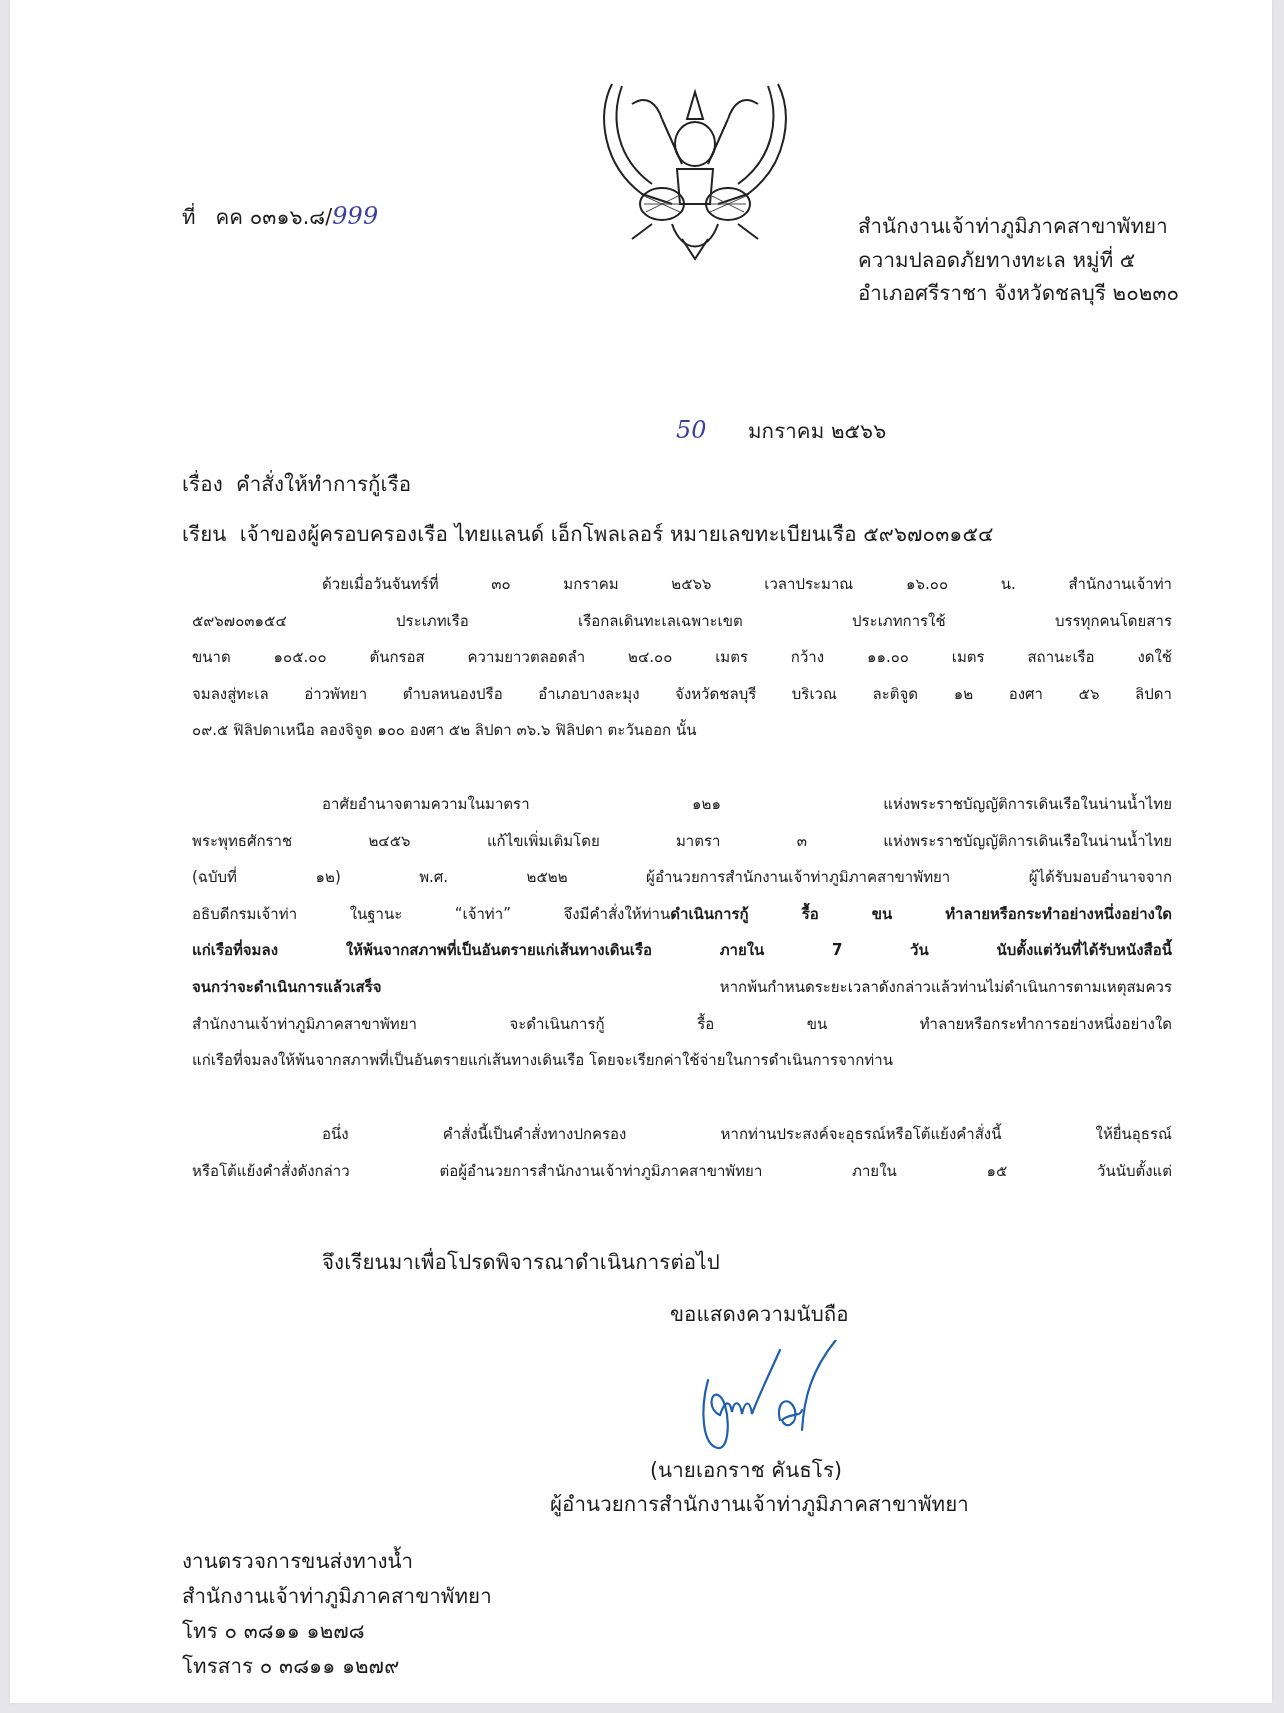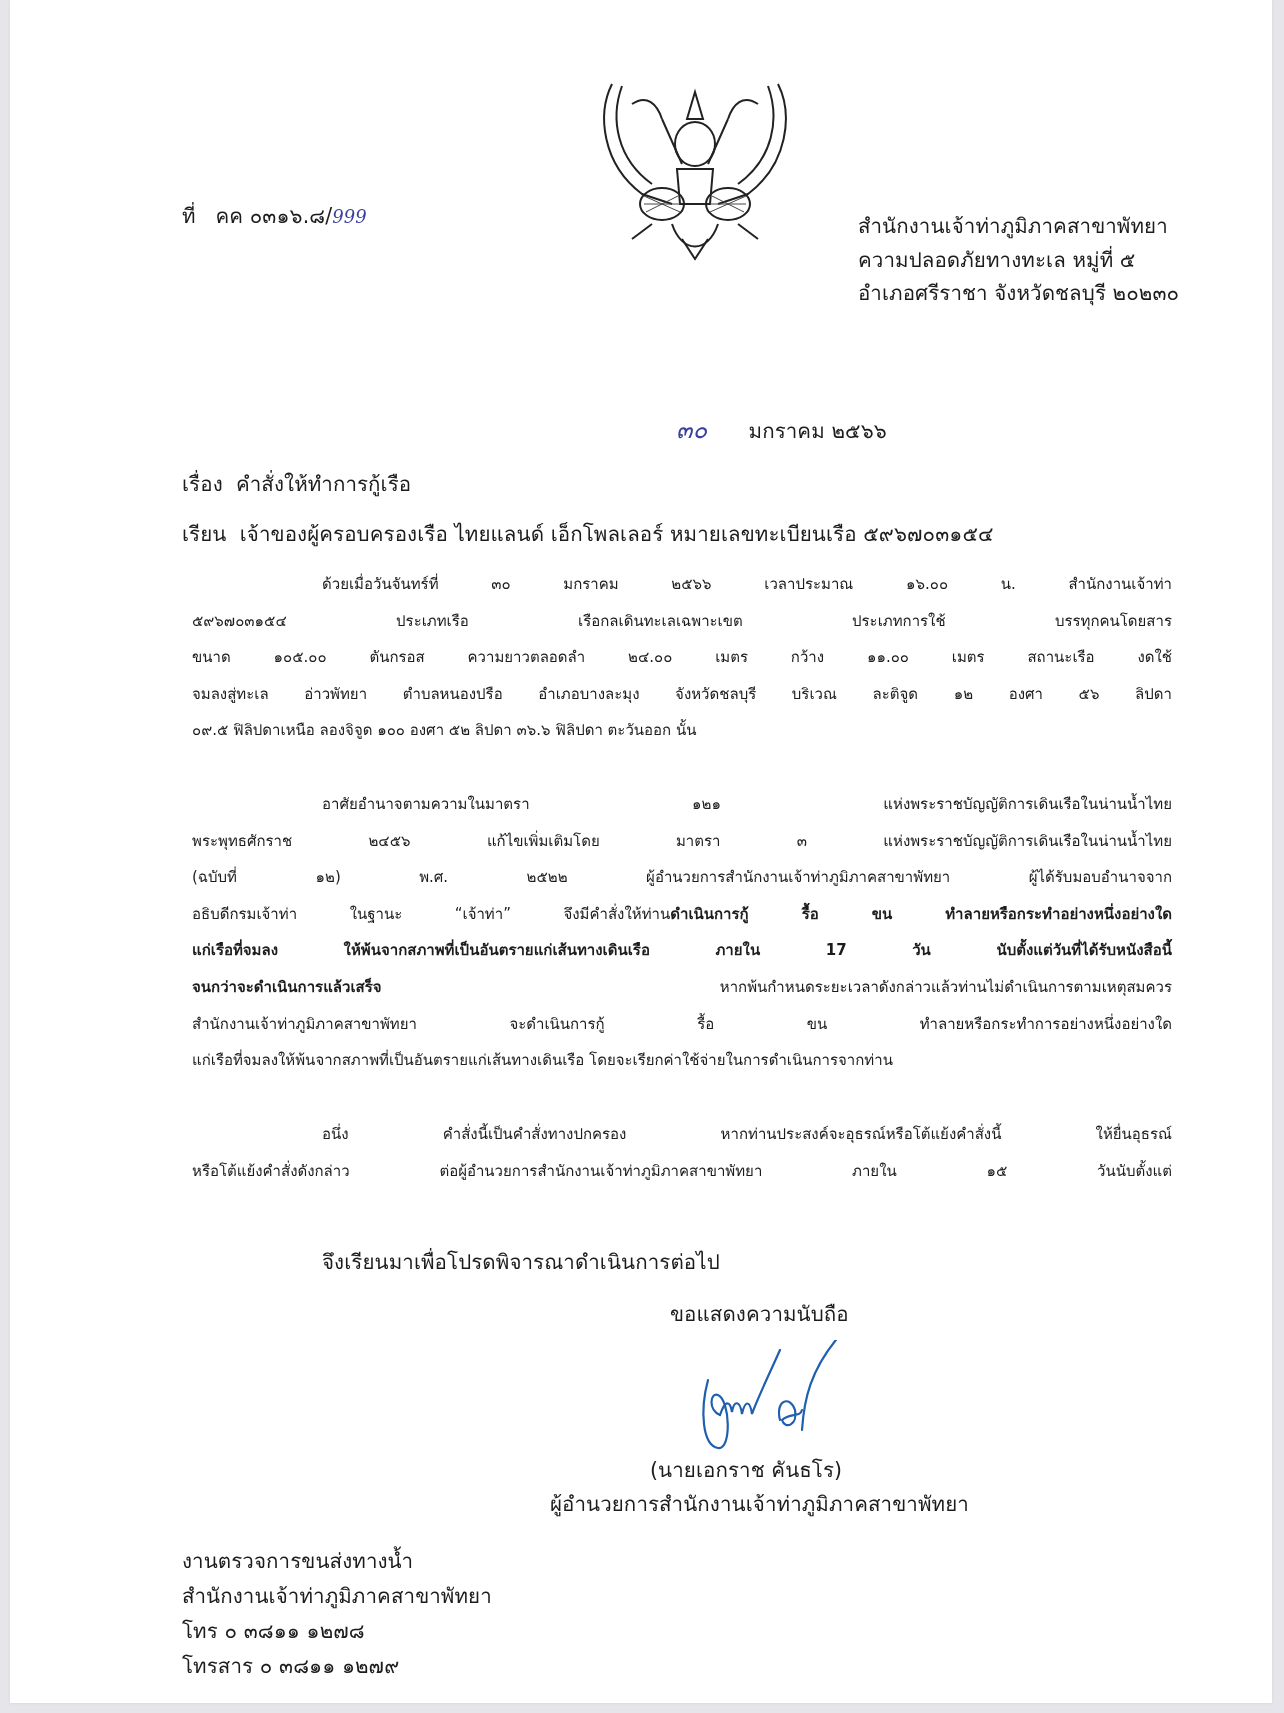--- a/index.html
+++ b/index.html
@@ -50,31 +50,31 @@
       <path d="M90 165 L103 185 L116 165"></path>
     </g>
     <g stroke="#444" stroke-width="1">
       <path d="M52 122 L88 138 M52 130 L88 130 M54 138 L86 122"></path>
       <path d="M118 138 L154 122 M118 130 L154 130 M120 122 L152 138"></path>
     </g>
   </svg>
 
   <div class="abs t" style="left:172px; top:198px;">
     <span>ที่</span>&nbsp;&nbsp;
-    <span>คค ๐๓๑๖.๘/</span><span class="hand" style="font-size:18px;margin-top:32px;">999</span>
+    <span>คค ๐๓๑๖.๘/</span><span class="hand" style="font-size:24px;margin-top:32px;">999</span>
   </div>
 
   <div class="abs t" style="left:848px; top:210px; line-height:33.5px;">
     <div>สำนักงานเจ้าท่าภูมิภาคสาขาพัทยา</div>
     <div>ความปลอดภัยทางทะเล หมู่ที่ ๕</div>
     <div>อำเภอศรีราชา จังหวัดชลบุรี ๒๐๒๓๐</div>
   </div>
 
   <div class="abs t" style="left:666px; top:412px;">
-    <span class="hand" style="font-size:24px;">๓๐</span>
+    <span class="hand" style="font-size:24px;">50</span>
     <span style="display:inline-block; width:28px;"></span>
     <span>มกราคม ๒๕๖๖</span>
   </div>
 
   <div class="abs t" style="left:172px; top:466px;">
     <span>เรื่อง</span>&nbsp;
     <span>คำสั่งให้ทำการกู้เรือ</span>
   </div>
 
   <div class="abs t" style="left:172px; top:516px;">
@@ -88,21 +88,21 @@
     <span class="line">ขนาด ๑๐๕.๐๐ ตันกรอส ความยาวตลอดลำ ๒๔.๐๐ เมตร กว้าง ๑๑.๐๐ เมตร สถานะเรือ งดใช้</span>
     <span class="line">จมลงสู่ทะเล อ่าวพัทยา ตำบลหนองปรือ อำเภอบางละมุง จังหวัดชลบุรี บริเวณ ละติจูด ๑๒ องศา ๕๖ ลิปดา</span>
     <span class="line last">๐๙.๕ ฟิลิปดาเหนือ ลองจิจูด ๑๐๐ องศา ๕๒ ลิปดา ๓๖.๖ ฟิลิปดา ตะวันออก นั้น</span>
   </div>
 
   <div class="body-par" style="top:786px;">
     <span class="line indent">อาศัยอำนาจตามความในมาตรา ๑๒๑ แห่งพระราชบัญญัติการเดินเรือในน่านน้ำไทย</span>
     <span class="line">พระพุทธศักราช ๒๔๕๖ แก้ไขเพิ่มเติมโดย มาตรา ๓ แห่งพระราชบัญญัติการเดินเรือในน่านน้ำไทย</span>
     <span class="line">(ฉบับที่ ๑๒) พ.ศ. ๒๕๒๒ ผู้อำนวยการสำนักงานเจ้าท่าภูมิภาคสาขาพัทยา ผู้ได้รับมอบอำนาจจาก</span>
     <span class="line"><span>อธิบดีกรมเจ้าท่า ในฐานะ “เจ้าท่า” จึงมีคำสั่งให้ท่าน</span><b>ดำเนินการกู้ รื้อ ขน ทำลายหรือกระทำอย่างหนึ่งอย่างใด</b></span>
-    <span class="line bold">แก่เรือที่จมลง ให้พ้นจากสภาพที่เป็นอันตรายแก่เส้นทางเดินเรือ ภายใน 17 วัน นับตั้งแต่วันที่ได้รับหนังสือนี้</span>
+    <span class="line bold">แก่เรือที่จมลง ให้พ้นจากสภาพที่เป็นอันตรายแก่เส้นทางเดินเรือ ภายใน 7 วัน นับตั้งแต่วันที่ได้รับหนังสือนี้</span>
     <span class="line"><b>จนกว่าจะดำเนินการแล้วเสร็จ</b><span> หากพ้นกำหนดระยะเวลาดังกล่าวแล้วท่านไม่ดำเนินการตามเหตุสมควร</span></span>
     <span class="line">สำนักงานเจ้าท่าภูมิภาคสาขาพัทยา จะดำเนินการกู้ รื้อ ขน ทำลายหรือกระทำการอย่างหนึ่งอย่างใด</span>
     <span class="line last">แก่เรือที่จมลงให้พ้นจากสภาพที่เป็นอันตรายแก่เส้นทางเดินเรือ โดยจะเรียกค่าใช้จ่ายในการดำเนินการจากท่าน</span>
   </div>
 
   <div class="body-par" style="top:1116px;">
     <span class="line indent">อนึ่ง คำสั่งนี้เป็นคำสั่งทางปกครอง หากท่านประสงค์จะอุธรณ์หรือโต้แย้งคำสั่งนี้ ให้ยื่นอุธรณ์</span>
     <span class="line">หรือโต้แย้งคำสั่งดังกล่าว ต่อผู้อำนวยการสำนักงานเจ้าท่าภูมิภาคสาขาพัทยา ภายใน ๑๕ วันนับตั้งแต่</span>
   </div>
 

